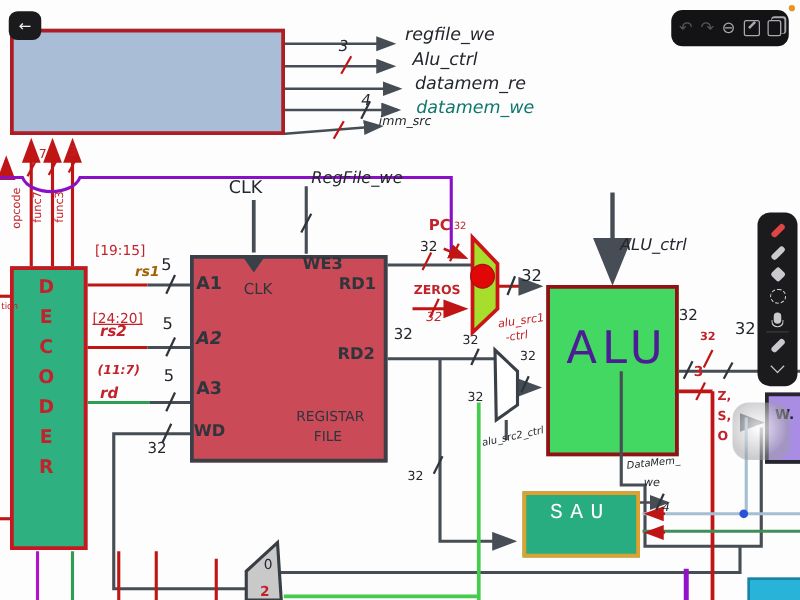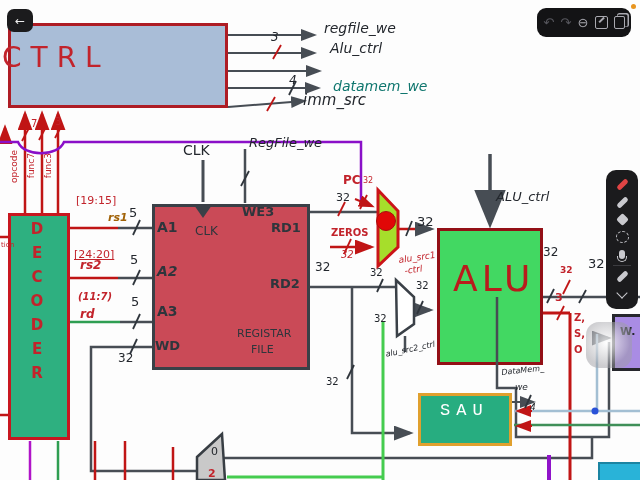--- a/index.html
+++ b/index.html
@@ -190,44 +190,44 @@
   <div id="blocks-layer">
       <div class="block" style="left: 8px; top: 23px; width: 220px; height: 85px; background: rgb(169, 189, 215); border-color: rgb(174, 28, 36); border-width: 3px;"></div>
       <div class="block" style="left: 8px; top: 213px; width: 62px; height: 227px; background: rgb(46, 176, 128); border-color: rgb(200, 23, 31); border-width: 3px;"></div>
       <div class="block" style="left: 152px; top: 204px; width: 158px; height: 166px; background: rgb(202, 74, 87); border-color: rgb(58, 64, 71); border-width: 3px;"></div>
       <div class="block" style="left: 437px; top: 228px; width: 106px; height: 137px; background: rgb(66, 216, 98); border-color: rgb(147, 16, 22); border-width: 3px;"></div>
       <div class="block" style="left: 418px; top: 393px; width: 94px; height: 53px; background: rgb(39, 173, 128); border-color: rgb(224, 160, 46); border-width: 3px;"></div>
       <div class="block" style="left: 612px; top: 314px; width: 34px; height: 57px; background: rgb(169, 140, 228); border-color: rgb(38, 39, 44); border-width: 3px;"></div>
       <div class="block" style="left: 598px; top: 462px; width: 44px; height: 20px; background: rgb(41, 179, 216); border-color: rgb(27, 132, 162); border-width: 2px;"></div>
     </div>
   <div id="labels-layer">
-      <span class="lbl" style="left: 2px; top: 44px; font-size: 28px; color: rgb(194, 35, 43); letter-spacing: 9px;">CTRL</span>
       <span class="lbl vup" style="left: 10px; top: 150px; font-size: 9px; color: rgb(194, 35, 43);">opcode</span>
       <span class="lbl vup" style="left: 27px; top: 153px; font-size: 9px; color: rgb(194, 35, 43);">func7</span>
       <span class="lbl vup" style="left: 44px; top: 153px; font-size: 9px; color: rgb(194, 35, 43);">func3</span>
       <span class="lbl" style="left: 31px; top: 119px; font-size: 10px; color: rgb(194, 35, 43);">7</span>
       <span class="lbl" style="left: 55px; top: 117px; font-size: 10px; color: rgb(194, 35, 43);">3</span>
       <span class="lbl" style="left: 1px; top: 242px; font-size: 7px; color: rgb(194, 35, 43);">tion</span>
       <span class="lbl b vtext" style="left: 29px; top: 220px; font-size: 15px; color: rgb(194, 35, 43); letter-spacing: 6px;">DECODER</span>
       <span class="lbl" style="left: 76px; top: 195px; font-size: 11px; color: rgb(194, 35, 43);">[19:15]</span>
       <span class="lbl it b" style="left: 80px; top: 212px; font-size: 11px; color: #a16207; margin-left: 28px;">rs1</span>
       <span class="lbl" style="left: 74px; top: 249px; font-size: 11px; color: rgb(194, 35, 43); text-decoration: underline;">[24:20]</span>
       <span class="lbl it b" style="left: 80px; top: 259px; font-size: 12px; color: rgb(194, 35, 43);">rs2</span>
       <span class="lbl it" style="left: 78px; top: 292px; font-size: 10px; color: rgb(194, 35, 43); font-weight: bold;">(11:7)</span>
       <span class="lbl it b" style="left: 80px; top: 308px; font-size: 12px; color: rgb(194, 35, 43);">rd</span>
       <span class="lbl" style="left: 129px; top: 206px; font-size: 13px; color: rgb(35, 39, 45);">5</span>
       <span class="lbl" style="left: 130px; top: 253px; font-size: 13px; color: rgb(35, 39, 45);">5</span>
       <span class="lbl" style="left: 131px; top: 295px; font-size: 13px; color: rgb(35, 39, 45);">5</span>
       <span class="lbl" style="left: 118px; top: 352px; font-size: 12px; color: rgb(35, 39, 45);">32</span>
       <span class="lbl it" style="left: 324px; top: 21px; font-size: 14px; color: rgb(35, 39, 45);">regfile_we</span>
       <span class="lbl it" style="left: 330px; top: 41px; font-size: 14px; color: rgb(35, 39, 45);">Alu_ctrl</span>
       <span class="lbl it" style="left: 271px; top: 31px; font-size: 12px; color: rgb(35, 39, 45);">3</span>
+      <span class="lbl it" style="left: 332px; top: 60px; font-size: 14px; color: rgb(35, 39, 45);">datamem_re</span>
       <span class="lbl it" style="left: 333px; top: 79px; font-size: 14px; color: #0f766e;">datamem_we</span>
       <span class="lbl it" style="left: 289px; top: 74px; font-size: 12px; color: rgb(35, 39, 45);">4</span>
-      <span class="lbl it" style="left: 303px; top: 93px; font-size: 15px; color: rgb(35, 39, 45);">imm_src</span>
+      <span class="lbl it" style="left: 303px; top: 93px; font-size: 10px; color: rgb(35, 39, 45);">imm_src</span>
       <span class="lbl" style="left: 183px; top: 143px; font-size: 14px; color: rgb(35, 39, 45);">CLK</span>
       <span class="lbl it" style="left: 249px; top: 136px; font-size: 13px; color: rgb(35, 39, 45);">RegFile_we</span>
       <span class="lbl b" style="left: 157px; top: 220px; font-size: 14px; color: rgb(47, 53, 60);">A1</span>
       <span class="lbl" style="left: 195px; top: 225px; font-size: 12px; color: rgb(47, 53, 60);">CLK</span>
       <span class="lbl b" style="left: 230px; top: 205px; font-size: 13px; color: rgb(47, 53, 60); margin-left: 12px;">WE3</span>
       <span class="lbl b" style="left: 271px; top: 221px; font-size: 13px; color: rgb(47, 53, 60);">RD1</span>
       <span class="lbl b" style="left: 157px; top: 264px; font-size: 14px; color: rgb(47, 53, 60); font-style: italic;">A2</span>
       <span class="lbl b" style="left: 157px; top: 304px; font-size: 14px; color: rgb(47, 53, 60);">A3</span>
       <span class="lbl b" style="left: 155px; top: 339px; font-size: 13px; color: rgb(47, 53, 60);">WD</span>
       <span class="lbl b" style="left: 270px; top: 277px; font-size: 13px; color: rgb(47, 53, 60);">RD2</span>
@@ -239,21 +239,21 @@
       <span class="lbl b" style="left: 331px; top: 228px; font-size: 10px; color: rgb(194, 35, 43);">ZEROS</span>
       <span class="lbl it" style="left: 341px; top: 250px; font-size: 10px; color: rgb(194, 35, 43);">32</span>
       <span class="lbl" style="left: 417px; top: 215px; font-size: 13px; color: rgb(35, 39, 45);">32</span>
       <span class="lbl it" style="left: 398px; top: 256px; font-size: 9px; color: rgb(194, 35, 43); transform: rotate(-8deg);">alu_src1</span>
       <span class="lbl it" style="left: 404px; top: 267px; font-size: 9px; color: rgb(194, 35, 43); transform: rotate(-8deg);">-ctrl</span>
       <span class="lbl" style="left: 315px; top: 261px; font-size: 12px; color: rgb(35, 39, 45);">32</span>
       <span class="lbl" style="left: 370px; top: 268px; font-size: 10px; color: rgb(35, 39, 45);">32</span>
       <span class="lbl" style="left: 374px; top: 314px; font-size: 10px; color: rgb(35, 39, 45);">32</span>
       <span class="lbl" style="left: 416px; top: 281px; font-size: 10px; color: rgb(35, 39, 45);">32</span>
       <span class="lbl it" style="left: 385px; top: 351px; font-size: 8px; color: rgb(35, 39, 45); transform: rotate(-12deg);">alu_src2_ctrl</span>
-      <span class="lbl" style="left: 453px; top: 261px; font-size: 36px; color: #b91c1c; letter-spacing: 4px;">ALU</span>
+      <span class="lbl" style="left: 453px; top: 261px; font-size: 36px; color: #4c1d95; letter-spacing: 4px;">ALU</span>
       <span class="lbl it" style="left: 496px; top: 190px; font-size: 13px; color: rgb(35, 39, 45);">ALU_ctrl</span>
       <span class="lbl" style="left: 543px; top: 246px; font-size: 12px; color: rgb(35, 39, 45);">32</span>
       <span class="lbl" style="left: 588px; top: 257px; font-size: 13px; color: rgb(35, 39, 45);">32</span>
       <span class="lbl b" style="left: 560px; top: 266px; font-size: 9px; color: rgb(194, 35, 43);">32</span>
       <span class="lbl b" style="left: 555px; top: 292px; font-size: 11px; color: rgb(194, 35, 43);">3</span>
       <span class="lbl b" style="left: 574px; top: 313px; font-size: 10px; color: rgb(194, 35, 43);">Z,</span>
       <span class="lbl b" style="left: 574px; top: 329px; font-size: 10px; color: rgb(194, 35, 43);">S,</span>
       <span class="lbl b" style="left: 574px; top: 345px; font-size: 10px; color: rgb(194, 35, 43);">O</span>
       <span class="lbl" style="left: 326px; top: 377px; font-size: 10px; color: rgb(35, 39, 45);">32</span>
       <span class="lbl" style="left: 440px; top: 402px; font-size: 17px; color: rgb(255, 255, 255); letter-spacing: 6px; font-family: Liberation Mono, monospace;">SAU</span>

